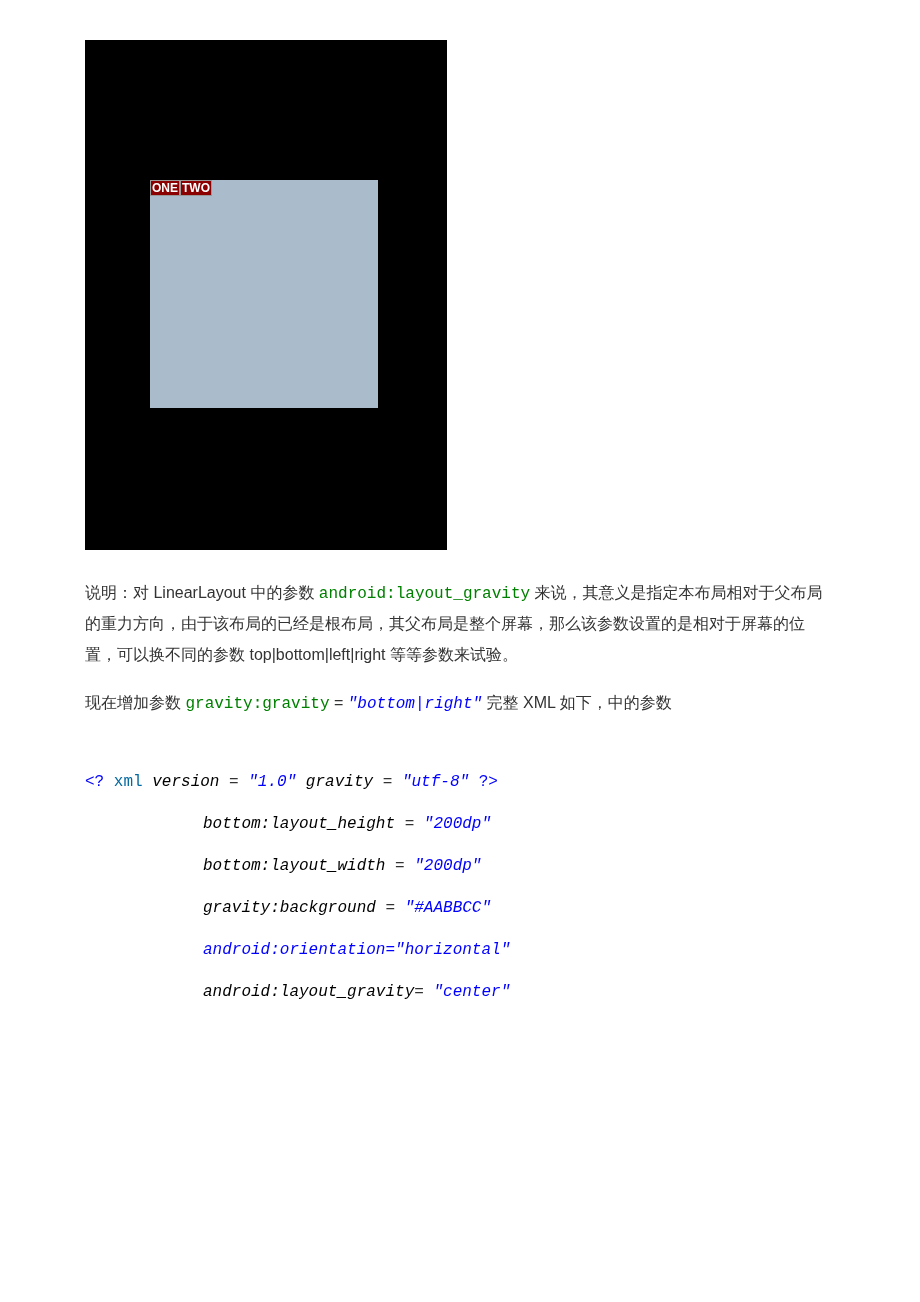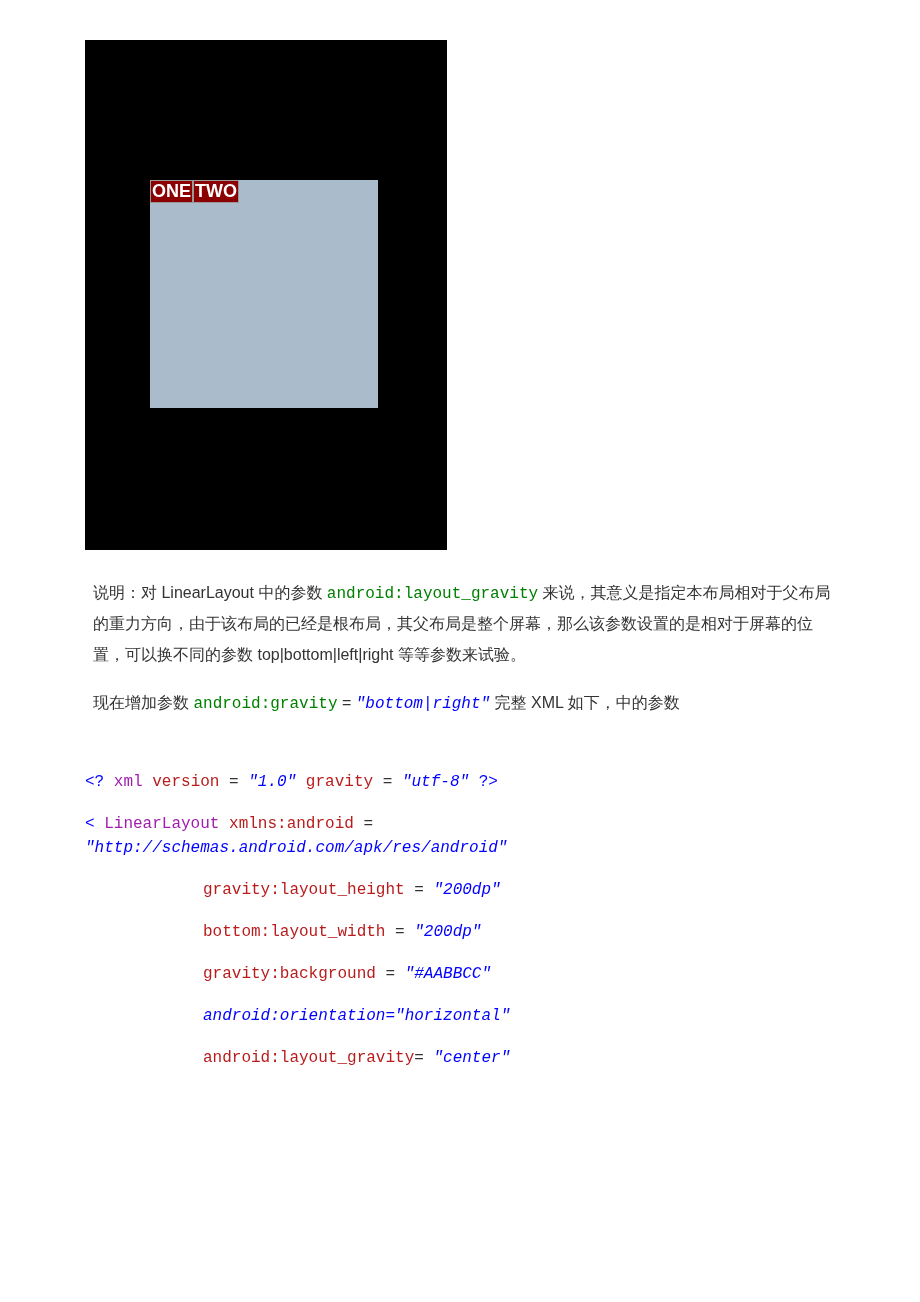--- a/index.html
+++ b/index.html
@@ -24,80 +24,76 @@
     left: 65px;
     top: 140px;
     width: 228px;
     height: 228px;
     background: #AABBCC;
   }
   .label {
     background: #8b0000;
     color: #fff;
     font-family: Arial, sans-serif;
-    font-size: 18px;
+    font-size: 12px;
     font-weight: bold;
     display: inline-block;
     padding: 0 1px;
     border: 1px solid #999;
     vertical-align: top;
   }
   .labels { display:flex; }
   p {
-    margin: 0 0 18px 8px;
+    margin: 0 0 18px 0;
     line-height: 1.9;
   }
   .code-green { color: #008000; font-family: "Courier New", monospace; }
   .code-blue { color: #0000ff; font-family: "Courier New", monospace; font-style: italic; }
   .xml {
     font-family: "Courier New", monospace;
     font-size: 16px;
     line-height: 1.5;
     margin-top: 50px;
   }
   .xml div { margin-bottom: 18px; }
   .indent { padding-left: 118px; }
   .tag-open { color: #0000ff; }
-  .tag-name { color: #a21caf; }
-  .attr { color: #b91c1c; }
+  .tag-name { color: #0369a1; }
+  .attr { color: #000000; font-style: italic; }
   .val { color: #0000ff; font-style: italic; }
   .ital { font-style: italic; }
 </style>
 </head>
 <body>
 
 <div class="screenshot">
   <div class="inner-box">
     <div class="labels">
       <span class="label">ONE</span>
       <span class="label">TWO</span>
     </div>
   </div>
 </div>
 
 <p>
   <span>说明：对 LinearLayout 中的参数 </span><span class="code-green">android:layout_gravity</span><span> 来说，其意义是指定本布局相对于父布局的重力方向，由于该布局的已经是根布局，其父布局是整个屏幕，那么该参数设置的是相对于屏幕的位置，可以换不同的参数 top|bottom|left|right 等等参数来试验。</span>
 </p>
 
 <p>
-  <span>现在增加参数 </span><span class="code-green">android:gravity</span><span> = </span><span class="code-blue">"bottom|right"</span><span> 完整 XML 如下，中的参数</span>
+  <span>现在增加参数 </span><span class="code-green">gravity:gravity</span><span> = </span><span class="code-blue">"bottom|right"</span><span> 完整 XML 如下，中的参数</span>
 </p>
 
 <div class="xml">
   <div>
     <span class="tag-open">&lt;? </span><span class="tag-name">xml</span><span class="attr"> version</span><span> = </span><span class="val">"1.0"</span><span class="attr"> gravity</span><span> = </span><span class="val">"utf-8"</span><span class="tag-open"> ?&gt;</span>
   </div>
 
-  <div>
-    <span class="tag-open">&lt; </span><span class="tag-name">LinearLayout</span><span class="attr"> xmlns:android</span><span> = </span><br>
-    <span class="val">"http://schemas.android.com/apk/res/android"</span>
-  </div>
 
   <div class="indent">
-    <span class="attr">gravity:layout_height</span><span> = </span><span class="val">"200dp"</span>
+    <span class="attr">bottom:layout_height</span><span> = </span><span class="val">"200dp"</span>
   </div>
 
   <div class="indent">
     <span class="attr">bottom:layout_width</span><span> = </span><span class="val">"200dp"</span>
   </div>
 
   <div class="indent">
     <span class="attr">gravity:background</span><span> = </span><span class="val">"#AABBCC"</span>
   </div>
 

